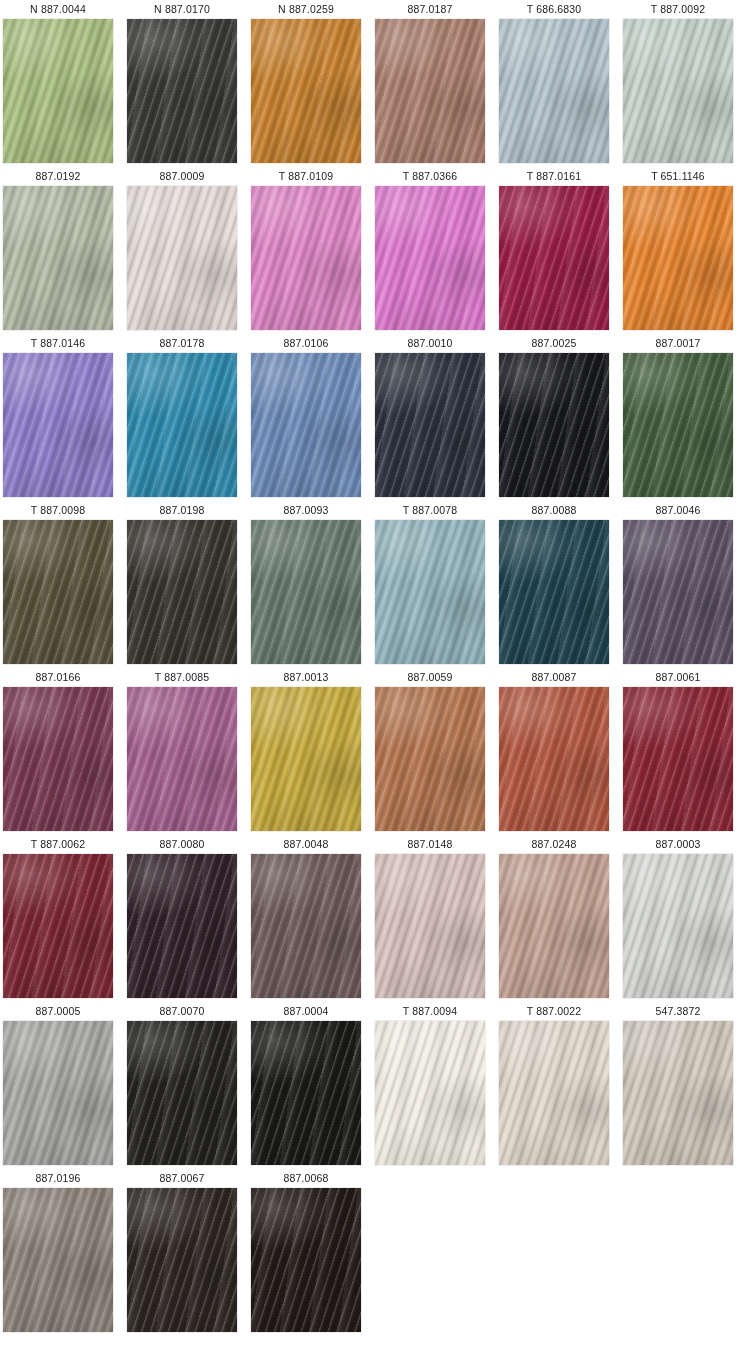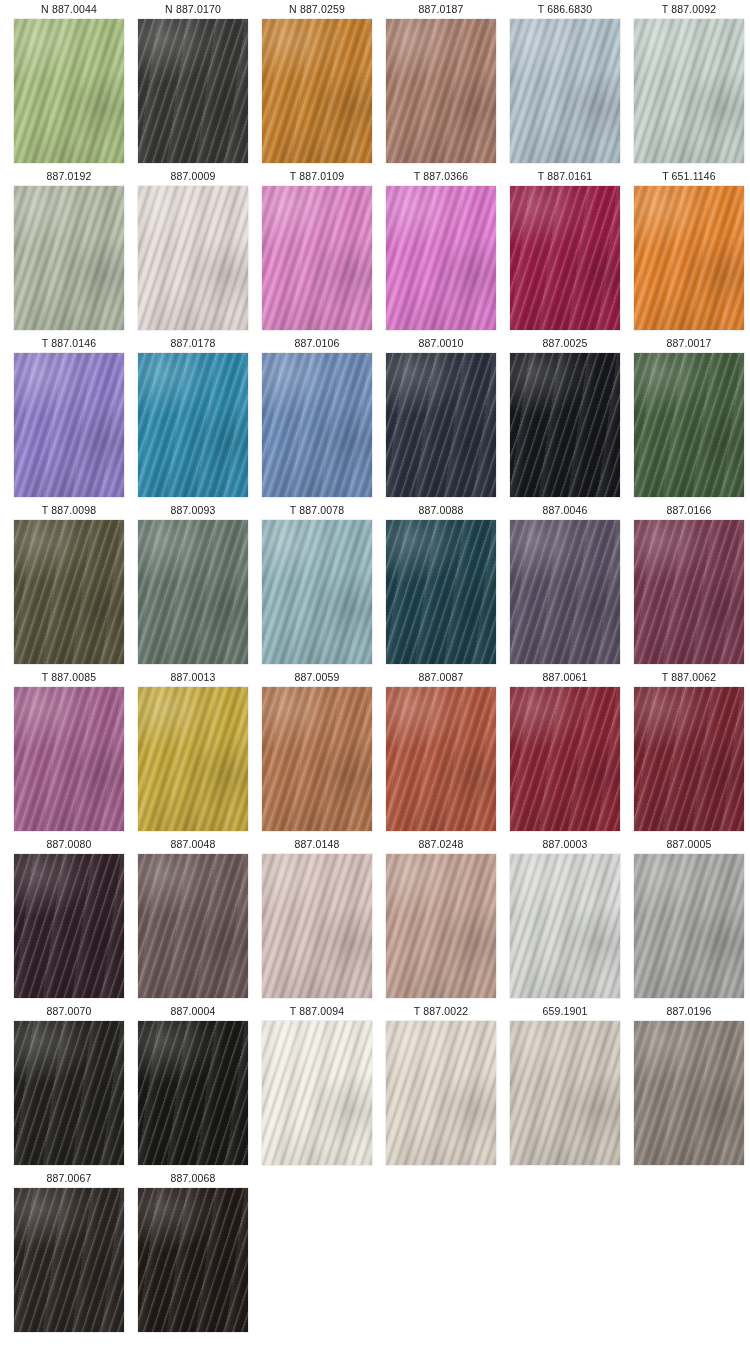--- a/index.html
+++ b/index.html
@@ -13,21 +13,21 @@
     height: 1357px;
     font-family: "Liberation Sans", sans-serif;
     overflow: hidden;
   }
   #swatch-grid {
     display: grid;
     grid-template-columns: repeat(6, 110px);
     grid-auto-rows: 167px;
     column-gap: 14px;
     row-gap: 0px;
-    padding: 0 14px;
+    padding: 0 3px;
     box-sizing: border-box;
   }
   .swatch-cell {
     display: flex;
     flex-direction: column;
     align-items: center;
     width: 110px;
   }
   .swatch-label {
     font-size: 10.5px;
@@ -159,20 +159,24 @@
     </div>
     <div class="swatch-cell">
       <div class="swatch-label">887.0017</div>
       <div class="swatch-chip" style="background-color: rgb(69, 96, 63);"></div>
     </div>
     <div class="swatch-cell">
       <div class="swatch-label">T 887.0098</div>
       <div class="swatch-chip" style="background-color: rgb(89, 84, 60);"></div>
     </div>
     <div class="swatch-cell">
+      <div class="swatch-label">887.0198</div>
+      <div class="swatch-chip" style="background-color: rgb(55, 53, 47);"></div>
+    </div>
+    <div class="swatch-cell">
       <div class="swatch-label">887.0093</div>
       <div class="swatch-chip" style="background-color: rgb(103, 121, 110);"></div>
     </div>
     <div class="swatch-cell">
       <div class="swatch-label">T 887.0078</div>
       <div class="swatch-chip" style="background-color: rgb(147, 182, 190);"></div>
     </div>
     <div class="swatch-cell">
       <div class="swatch-label">887.0088</div>
       <div class="swatch-chip" style="background-color: rgb(31, 68, 80);"></div>
@@ -243,21 +247,21 @@
     </div>
     <div class="swatch-cell">
       <div class="swatch-label">T 887.0094</div>
       <div class="swatch-chip" style="background-color: rgb(243, 239, 229);"></div>
     </div>
     <div class="swatch-cell">
       <div class="swatch-label">T 887.0022</div>
       <div class="swatch-chip" style="background-color: rgb(227, 217, 205);"></div>
     </div>
     <div class="swatch-cell">
-      <div class="swatch-label">659.1901</div>
+      <div class="swatch-label">547.3872</div>
       <div class="swatch-chip" style="background-color: rgb(210, 201, 189);"></div>
     </div>
     <div class="swatch-cell">
       <div class="swatch-label">887.0196</div>
       <div class="swatch-chip" style="background-color: rgb(141, 131, 122);"></div>
     </div>
     <div class="swatch-cell">
       <div class="swatch-label">887.0067</div>
       <div class="swatch-chip" style="background-color: rgb(45, 39, 35);"></div>
     </div>

